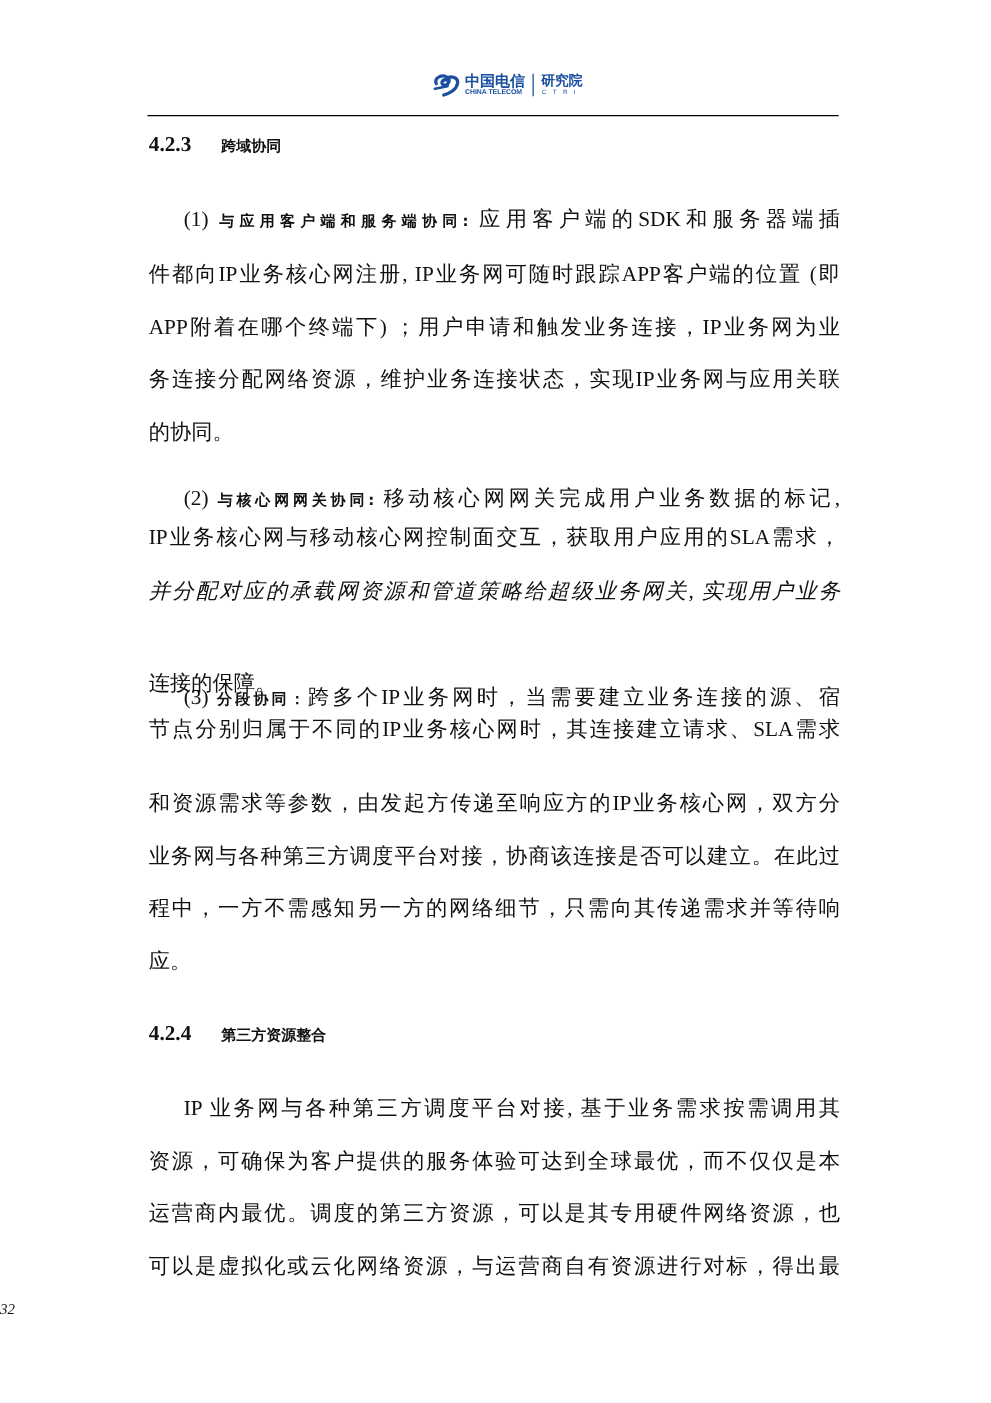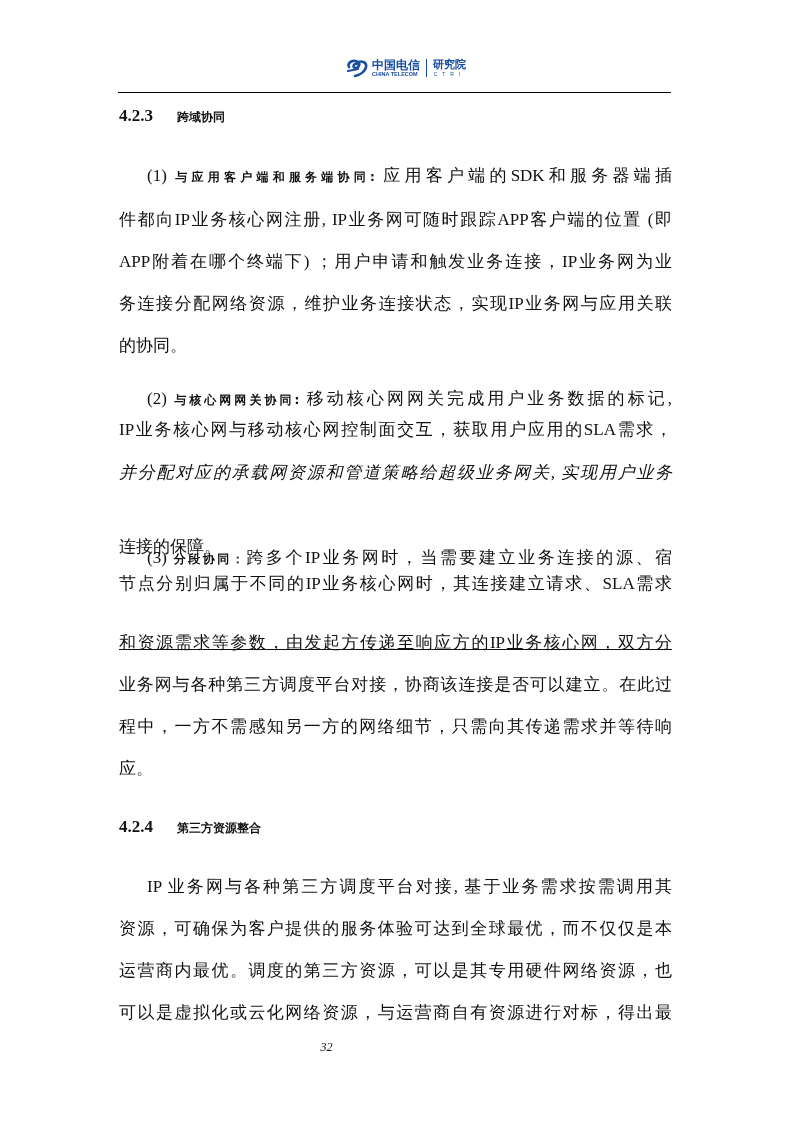--- a/index.html
+++ b/index.html
@@ -18,21 +18,21 @@
   .header-rule { position: absolute; left: 118px; top: 92px; width: 553px; height: 1px; background: #000; }
 
   .content { position: absolute; left: 119px; top: 0; width: 553px; }
   .h { position: absolute; left: 0; font-weight: bold; font-size: 17px; white-space: nowrap; }
   .h .num { font-family: "Liberation Serif", serif; font-weight: bold; display: inline-block; width: 58px; }
   .h .ttl { font-family: "DejaVu Sans", sans-serif; font-weight: bold; font-size: 12px; }
   .line { position: absolute; left: 0; width: 553px; font-size: 17px; white-space: nowrap; line-height: 20px; text-align: justify; text-align-last: justify; }
   .line.last { text-align-last: left; }
   .line.indent { left: 28px; width: 525px; }
   .b { font-weight: bold; font-family: "DejaVu Sans", sans-serif; font-size: 12px; }
-  .page-num { position: absolute; left: 0; width: 653px; top: 1040px; text-align: center; font-size: 12px; font-style: italic; }
+  .page-num { position: absolute; left: 0; width: 653px; top: 1040px; font-size: 12px; font-style: italic; }
 </style>
 </head>
 <body>
 
 <div class="header">
   <div class="logo">
     <svg class="logo-mark" viewBox="0 0 22 20">
       <path d="M3 9 C1 4, 8 1, 12 4 C15 6, 12 11, 9 10 C6 9, 8 5, 11 6" fill="none" stroke="#1a4fa0" stroke-width="2.6" stroke-linecap="round"></path>
       <path d="M11 5 C15 2, 21 4, 20 9 C19 14, 13 17, 9 18" fill="none" stroke="#1a4fa0" stroke-width="2.6" stroke-linecap="round"></path>
       <path d="M2 13 L12 11" fill="none" stroke="#1a4fa0" stroke-width="2.2" stroke-linecap="round"></path>
@@ -68,21 +68,21 @@
     <span>(2) </span><span class="b">与核心网网关协同:</span><span> 移动核心网网关完成用户业务数据的标记,</span>
   </div>
   <div class="line" style="top:396px;margin-top:24px;">IP业务核心网与移动核心网控制面交互，获取用户应用的SLA需求，</div>
   <div class="line" style="top:463px;font-style:italic;">并分配对应的承载网资源和管道策略给超级业务网关, 实现用户业务</div>
   <div class="line last" style="top:505px;margin-top:32px;">连接的保障。</div>
 
   <div class="line indent" style="top:548px;">
     <span>(3) </span><span class="b">分段协同：</span><span>跨多个IP业务网时，当需要建立业务连接的源、宿</span>
   </div>
   <div class="line" style="top:574px;">节点分别归属于不同的IP业务核心网时，其连接建立请求、SLA需求</div>
-  <div class="line" style="top:633px;text-decoration:underline;">和资源需求等参数，由发起方传递至响应方的IP业务核心网，双方分</div>
+  <div class="line" style="top:633px;">和资源需求等参数，由发起方传递至响应方的IP业务核心网，双方分</div>
   <div class="line" style="top:675px;">业务网与各种第三方调度平台对接，协商该连接是否可以建立。在此过</div>
   <div class="line" style="top:717px;">程中，一方不需感知另一方的网络细节，只需向其传递需求并等待响</div>
   <div class="line last" style="top:759px;">应。</div>
 
   <div class="h" style="top:817px;">
     <span class="num">4.2.4</span><span class="ttl">第三方资源整合</span>
   </div>
 
   <div class="line indent" style="top:877px;">IP 业务网与各种第三方调度平台对接, 基于业务需求按需调用其</div>
   <div class="line" style="top:919px;">资源，可确保为客户提供的服务体验可达到全球最优，而不仅仅是本</div>

